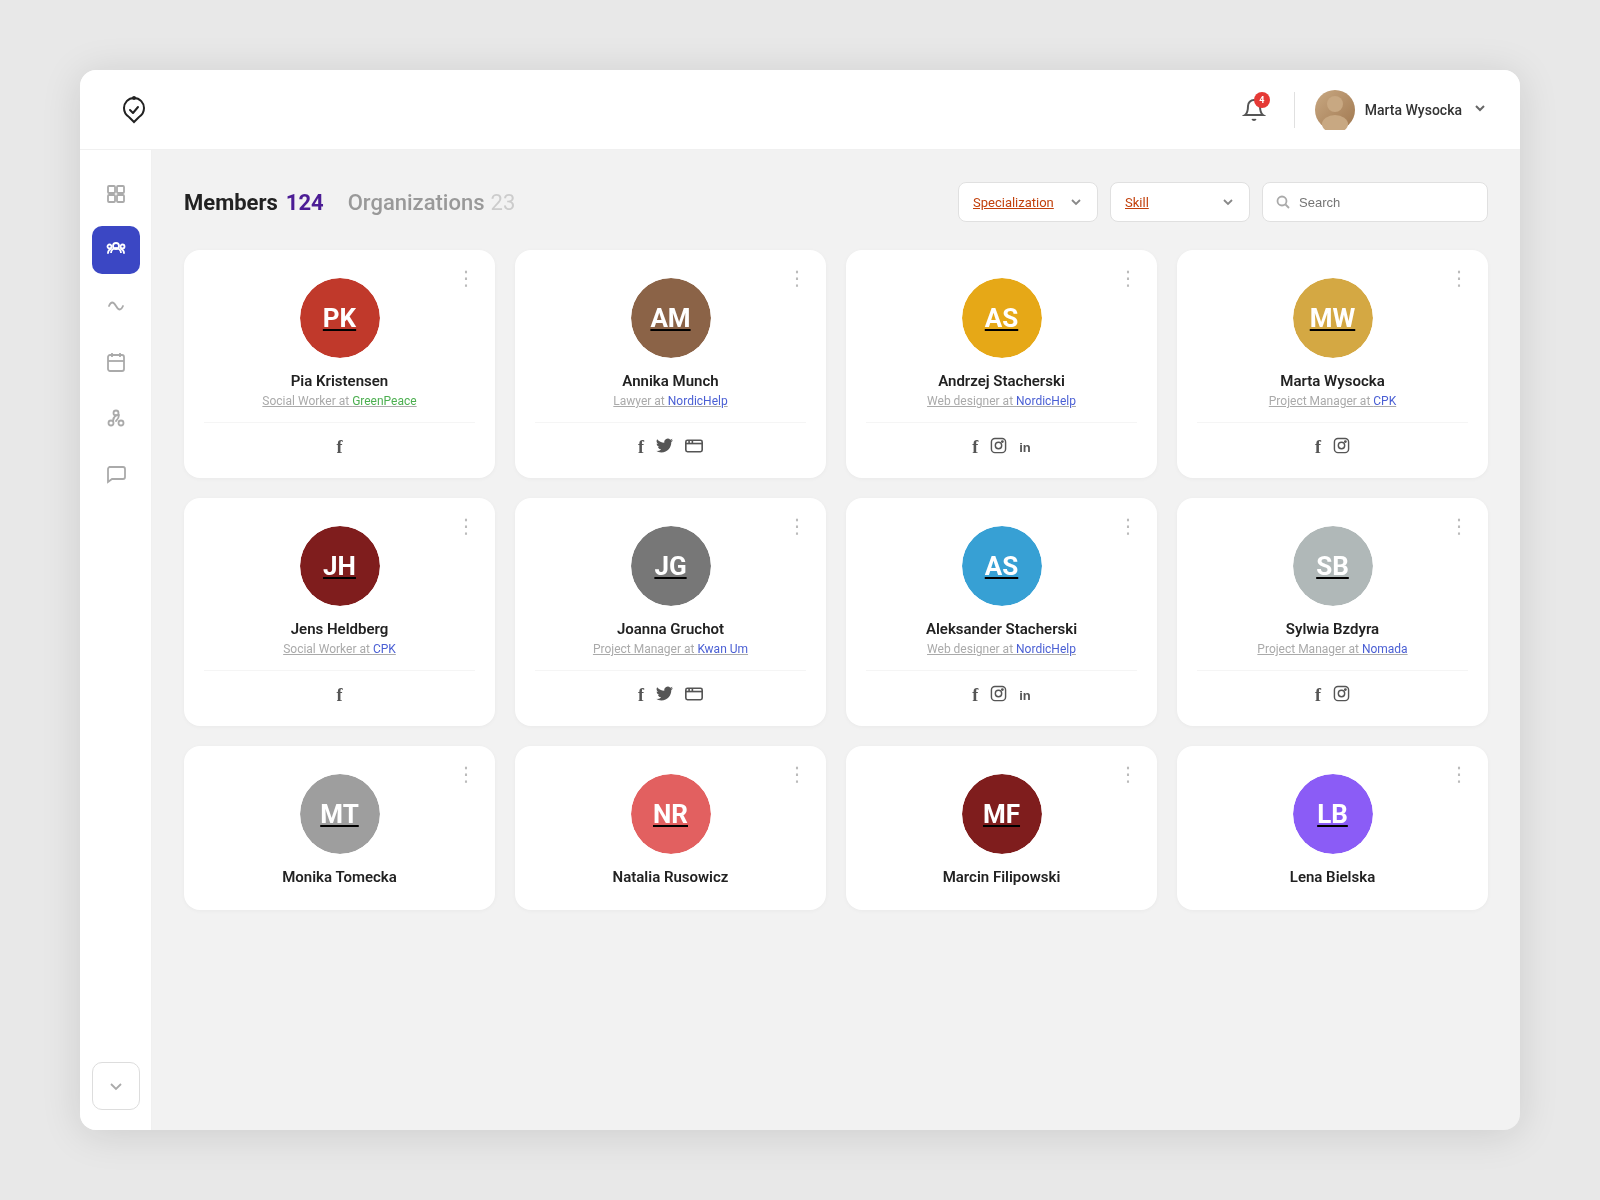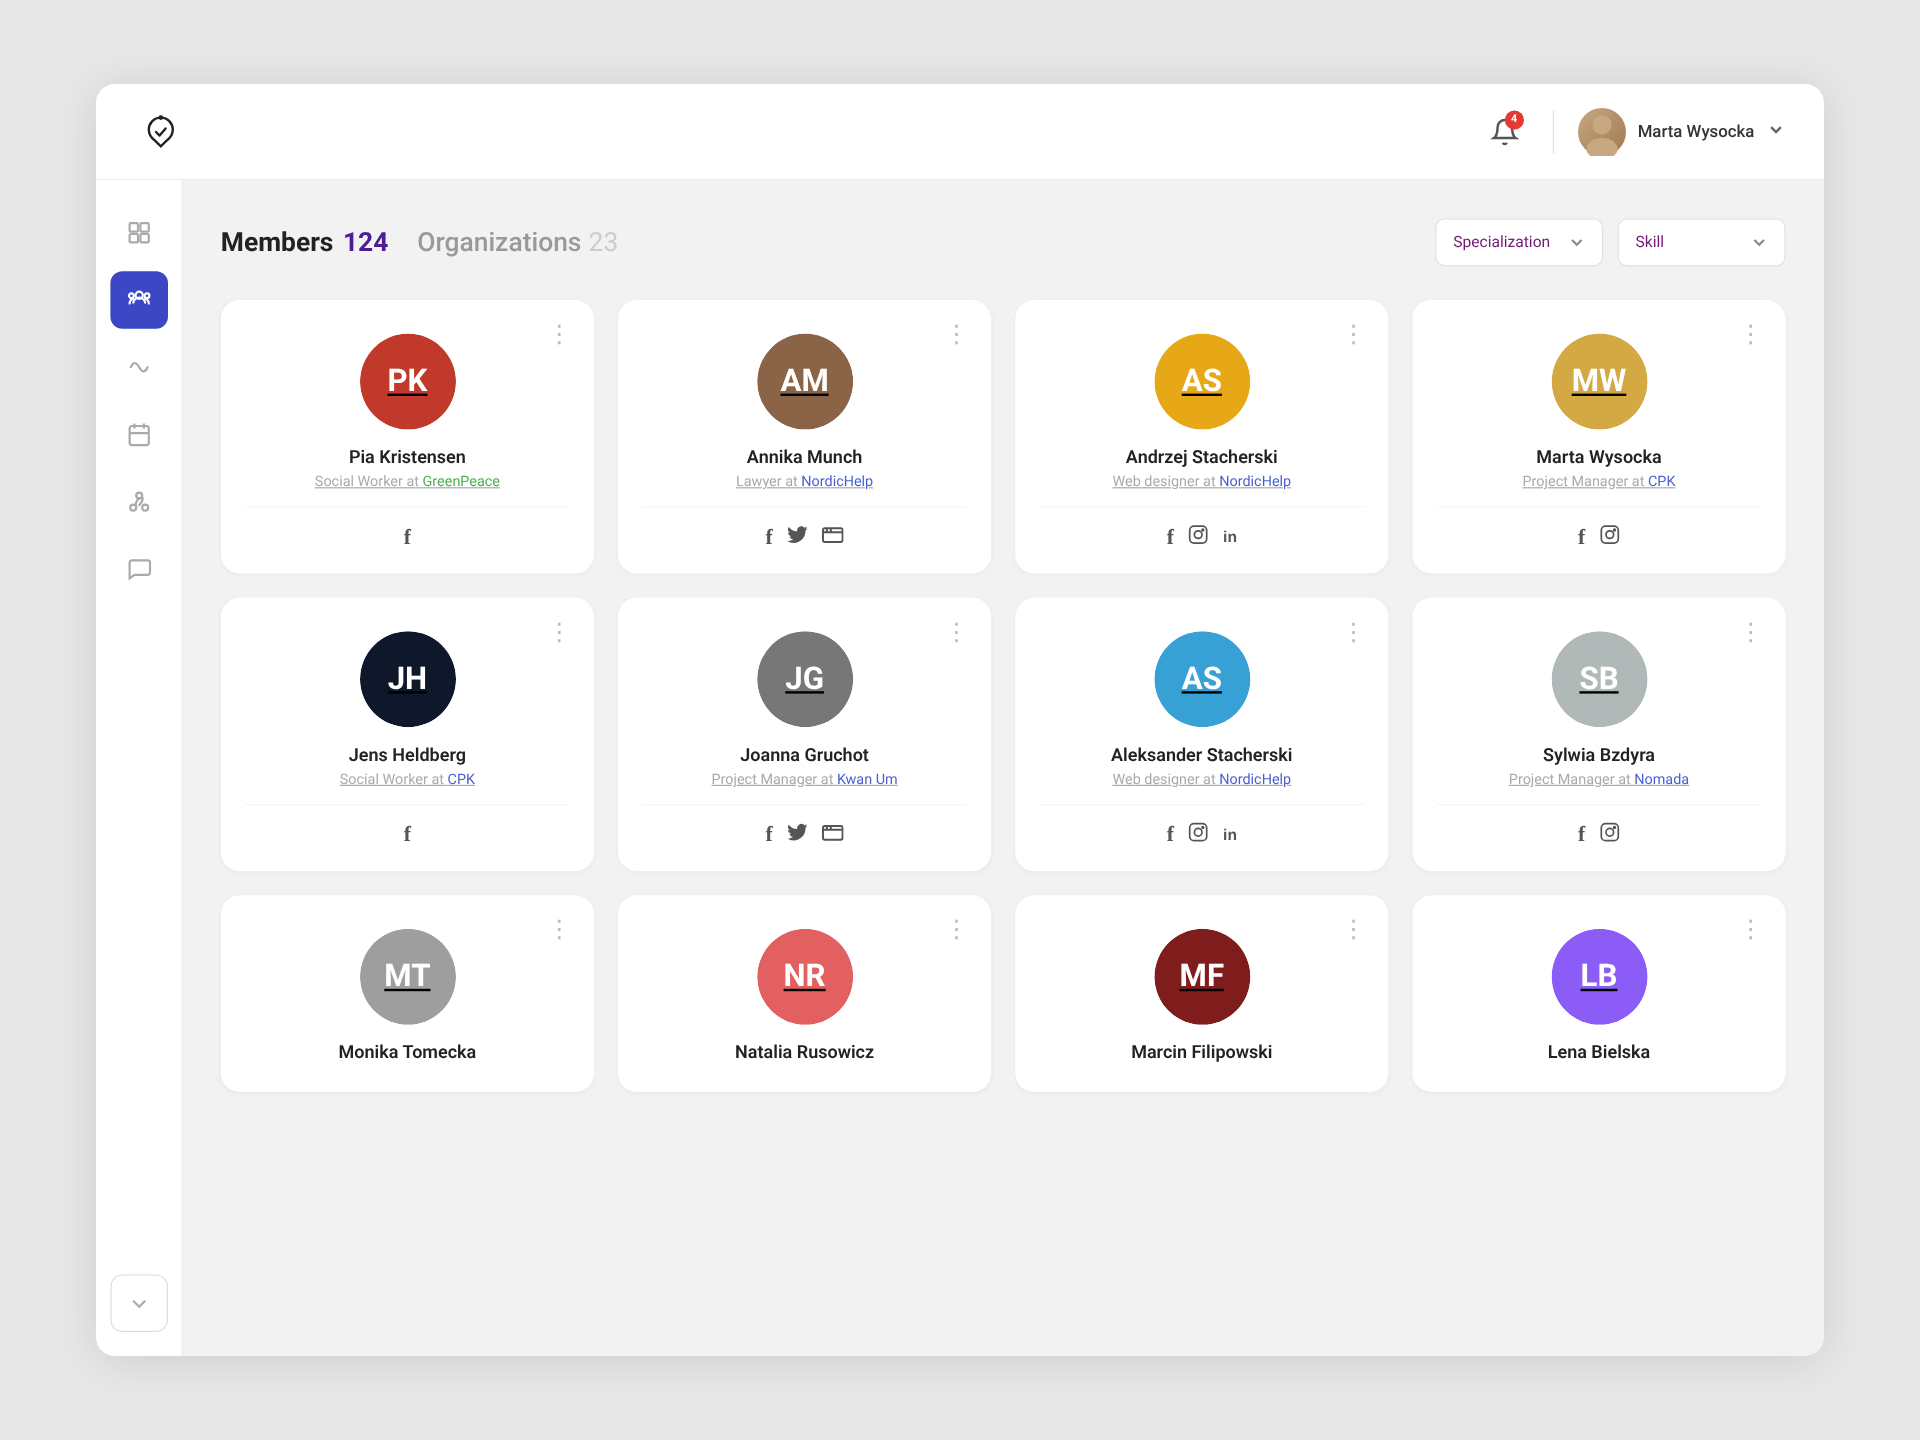--- a/index.html
+++ b/index.html
@@ -201,22 +201,23 @@
       background: #fff;
       display: flex;
       align-items: center;
       padding: 0 14px;
       gap: 8px;
       cursor: pointer;
       min-width: 140px;
     }
     .filter-dropdown span {
       font-size: 13px;
-      color: #701a75;
+      color: #c2410c;
       flex: 1;
+      text-decoration: underline;
     }
     .filter-dropdown svg { width: 14px; height: 14px; color: #888; }
     .search-box {
       height: 40px;
       border: 1px solid #e0e0e0;
       border-radius: 8px;
       background: #fff;
       display: flex;
       align-items: center;
       padding: 0 12px;
@@ -434,20 +435,27 @@
             <svg viewBox="0 0 14 14" fill="none" stroke="currentColor" stroke-width="1.8">
               <polyline points="3,5 7,9 11,5"></polyline>
             </svg>
           </div>
           <div class="filter-dropdown">
             <span>Skill</span>
             <svg viewBox="0 0 14 14" fill="none" stroke="currentColor" stroke-width="1.8">
               <polyline points="3,5 7,9 11,5"></polyline>
             </svg>
           </div>
+          <div class="search-box">
+            <svg viewBox="0 0 16 16" fill="none" stroke="currentColor" stroke-width="1.8">
+              <circle cx="7" cy="7" r="4.5"></circle>
+              <line x1="10.5" y1="10.5" x2="14" y2="14"></line>
+            </svg>
+            <input class="search-input" type="text" placeholder="Search" style="">
+          </div>
         </div>
       </div>
 
       <div class="cards-grid" id="cards-grid">
       <div class="member-card">
     <span class="card-menu-btn">⋮</span>
     <div class="card-avatar">
       <div class="avatar-placeholder" style="background:#c0392b;">PK</div>
     </div>
     <div class="member-name">Pia Kristensen</div>
@@ -525,21 +533,21 @@
                   <circle cx="12" cy="12" r="4.5"></circle>
                   <circle cx="17.5" cy="6.5" r="1" fill="#555"></circle>
                 </svg>
   </span>
       </div>
 
   </div>
           <div class="member-card">
     <span class="card-menu-btn">⋮</span>
     <div class="card-avatar">
-      <div class="avatar-placeholder" style="background:#0f172a;">JH</div>
+      <div class="avatar-placeholder" style="background:#7f1d1d;">JH</div>
     </div>
     <div class="member-name">Jens Heldberg</div>
     <div class="member-role">Social Worker at <span class="org-link" style="color:#4a5fd4">CPK</span></div>
 
       <div class="card-divider"></div>
       <div class="social-icons">
         <span class="social-icon" title="Facebook" style="font-family:serif;font-weight:900;font-size:18px;color:#555;">f</span>
       </div>
 
   </div>

